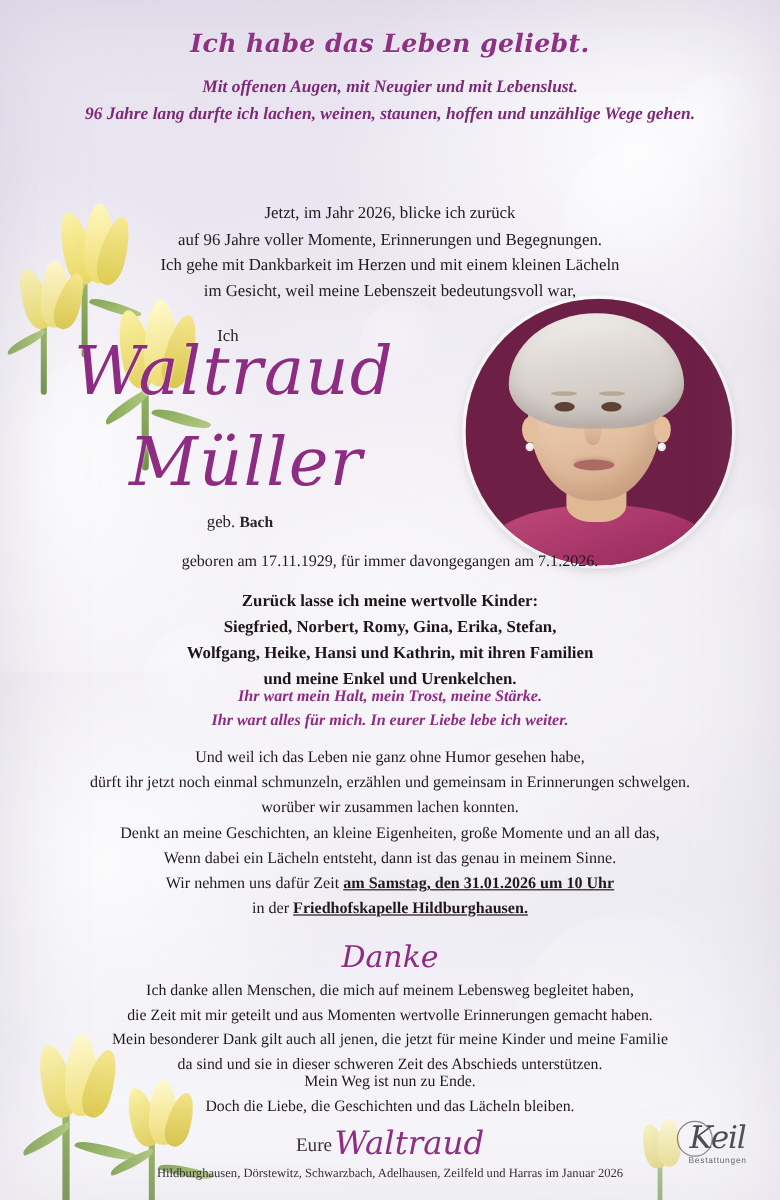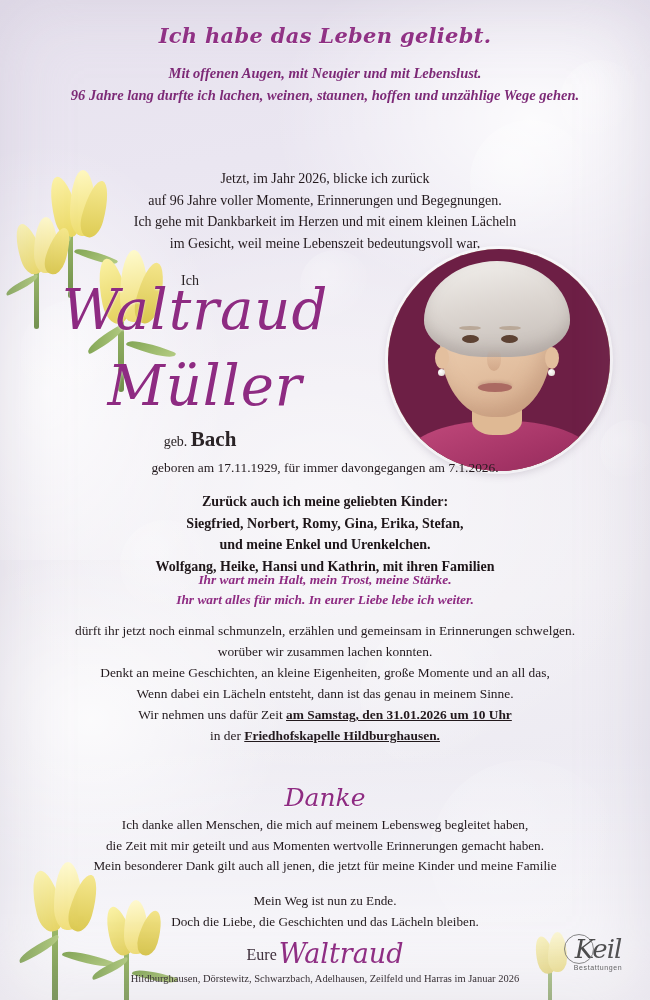--- a/index.html
+++ b/index.html
@@ -154,21 +154,21 @@
   }
   .geb {
     position: absolute;
     top: 427px;
     left: 0;
     width: 400px;
     text-align: center;
     font-size: 14px;
     color: #2a2326;
   }
-  .geb b { font-size: 21px; margin-top: 35px; }
+  .geb b { font-size: 13px; margin-top: 35px; }
 
   .dates {
     top: 459px;
     font-size: 13.4px;
     color: #22191d;
     text-align: center;
   }
 
   .children {
     top: 491px;
@@ -488,52 +488,54 @@
   <div class="name-first">Waltraud</div>
   <div class="name-last">Müller</div>
   <div class="geb">
     <span>geb.</span>
     <b>Bach</b>
   </div>
 
   <div class="tx dates">geboren am 17.11.1929, für immer davongegangen am 7.1.2026.</div>
 
   <div class="tx children">
-    <div>Zurück auch ich meine geliebten Kinder:</div>
+    <div>Zurück lasse ich meine wertvolle Kinder:</div>
     <div>Siegfried, Norbert, Romy, Gina, Erika, Stefan,</div>
+    <div>Wolfgang, Heike, Hansi und Kathrin, mit ihren Familien</div>
     <div>und meine Enkel und Urenkelchen.</div>
-    <div>Wolfgang, Heike, Hansi und Kathrin, mit ihren Familien</div>
   </div>
 
   <div class="tx tribute">
     <div>Ihr wart mein Halt, mein Trost, meine Stärke.</div>
     <div>Ihr wart alles für mich. In eurer Liebe lebe ich weiter.</div>
   </div>
 
   <div class="tx para2">
+    <div>Und weil ich das Leben nie ganz ohne Humor gesehen habe,</div>
     <div>dürft ihr jetzt noch einmal schmunzeln, erzählen und gemeinsam in Erinnerungen schwelgen.</div>
     <div>worüber wir zusammen lachen konnten.</div>
     <div>Denkt an meine Geschichten, an kleine Eigenheiten, große Momente und an all das,</div>
     <div>Wenn dabei ein Lächeln entsteht, dann ist das genau in meinem Sinne.</div>
     <div>
       <span>Wir nehmen uns dafür Zeit</span>
       <b>am Samstag, den 31.01.2026 um 10 Uhr</b>
     </div>
     <div>
       <span>in der</span>
       <b>Friedhofskapelle Hildburghausen.</b>
     </div>
   </div>
 
   <div class="tx danke">Danke</div>
 
   <div class="tx para3">
     <div>Ich danke allen Menschen, die mich auf meinem Lebensweg begleitet haben,</div>
     <div>die Zeit mit mir geteilt und aus Momenten wertvolle Erinnerungen gemacht haben.</div>
     <div>Mein besonderer Dank gilt auch all jenen, die jetzt für meine Kinder und meine Familie</div>
+    <div>da sind und sie in dieser schweren Zeit des Abschieds unterstützen.</div>
   </div>
 
   <div class="tx closing">
     <div>Mein Weg ist nun zu Ende.</div>
     <div>Doch die Liebe, die Geschichten und das Lächeln bleiben.</div>
   </div>
 
   <div class="signature">
     <span>Eure</span><span class="sig-name">Waltraud</span>
   </div>

